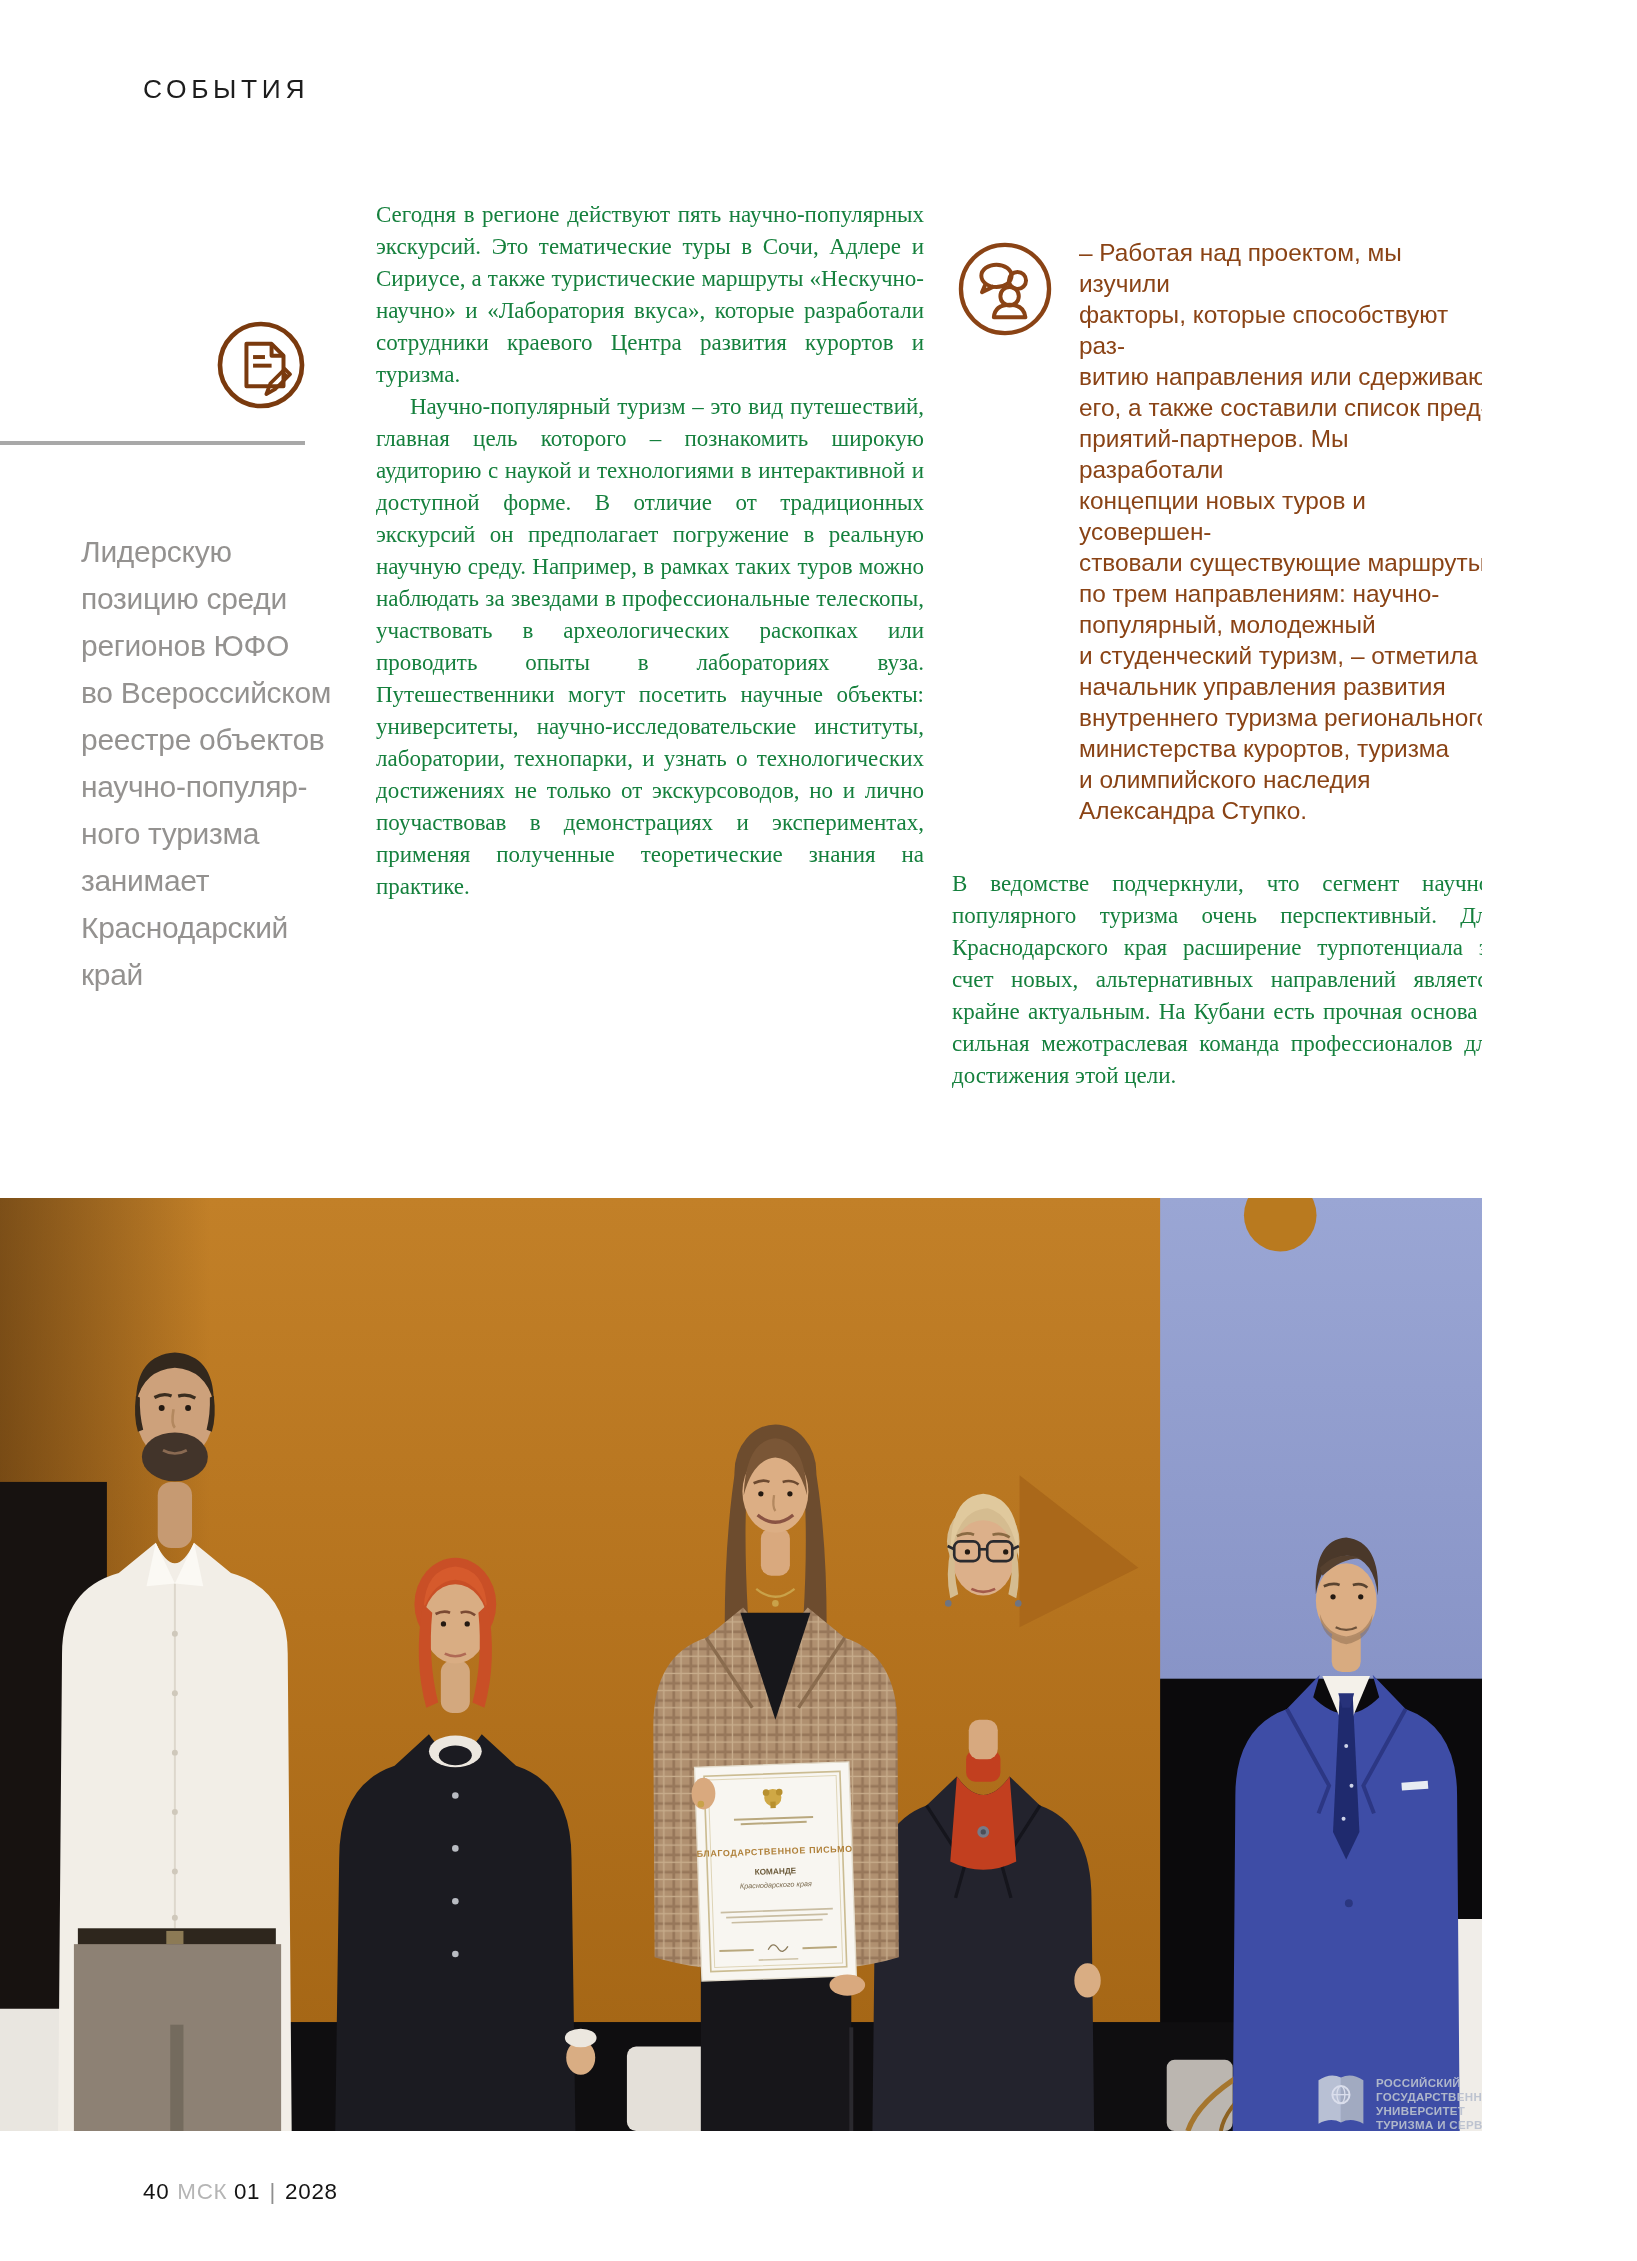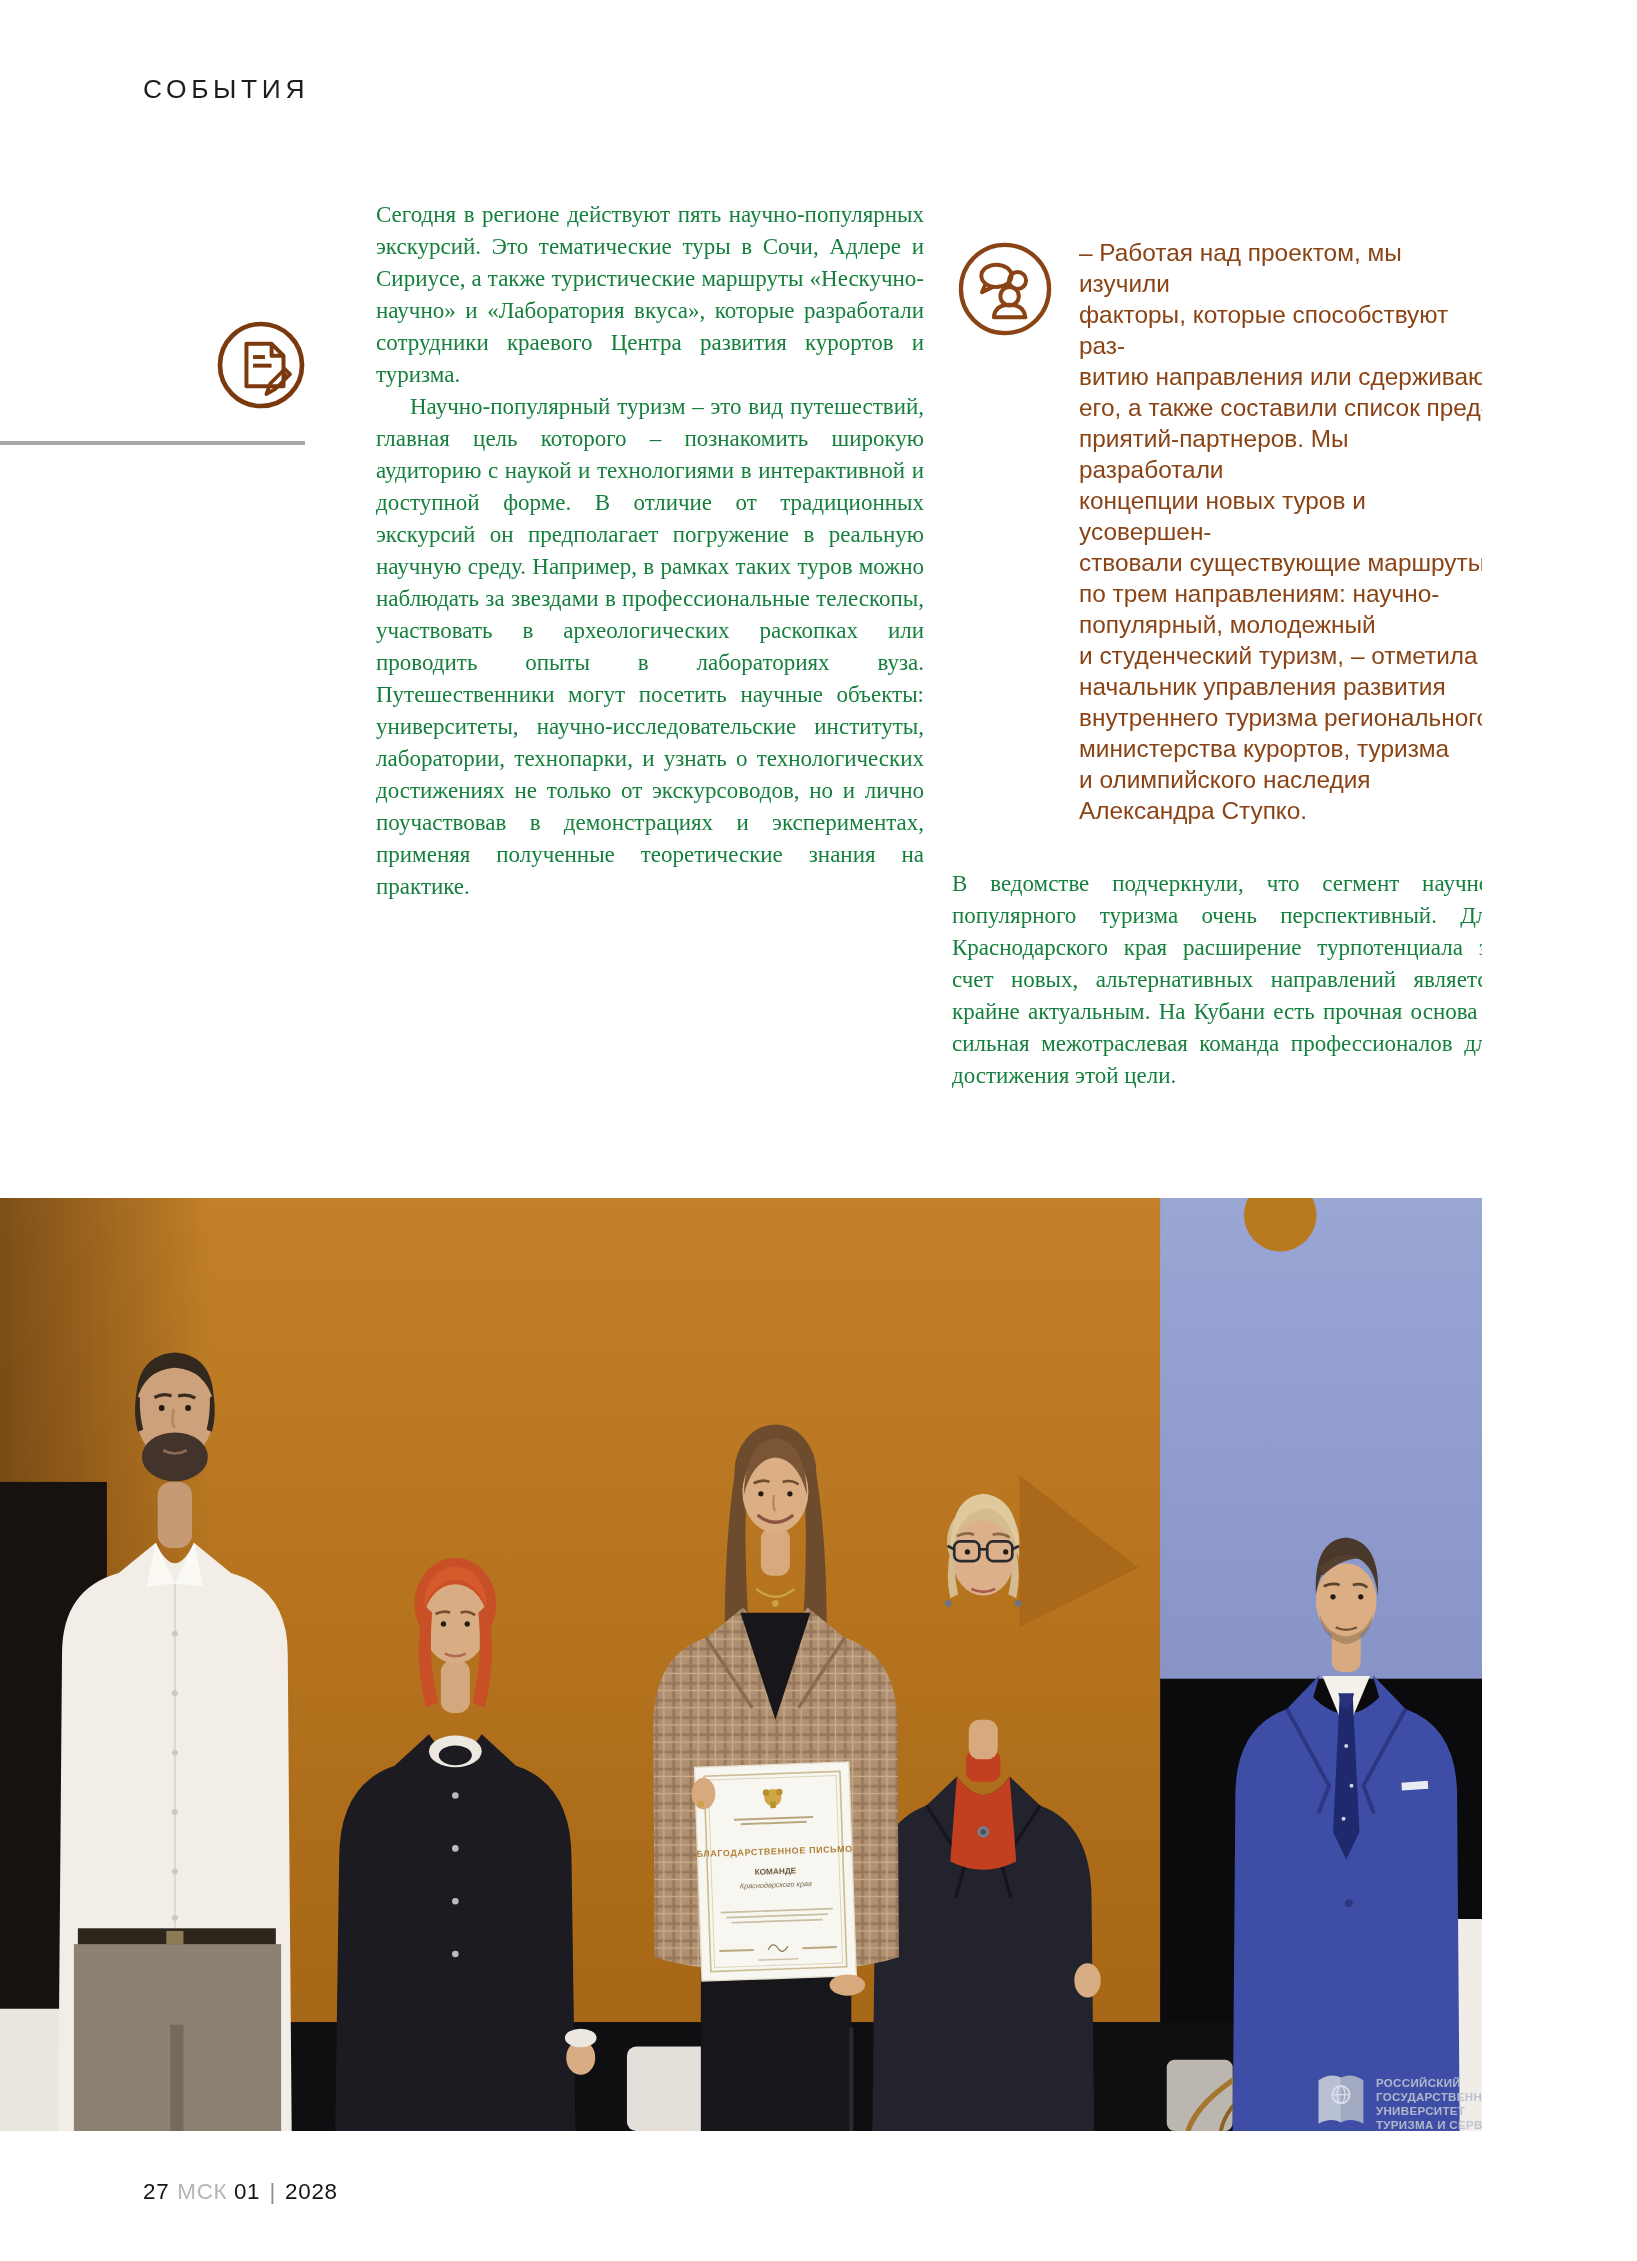--- a/index.html
+++ b/index.html
@@ -43,20 +43,30 @@
       <path d="M46 36 L84 36 L102 54 L102 100 L46 100 Z" fill="none" stroke="#7a3a0e" stroke-width="6" stroke-linejoin="round"></path>
       <path d="M84 36 L84 54 L102 54" fill="none" stroke="#7a3a0e" stroke-width="6" stroke-linejoin="round"></path>
       <path d="M56 56 L74 56" stroke="#7a3a0e" stroke-width="6"></path>
       <path d="M56 69 L84 69" stroke="#7a3a0e" stroke-width="6"></path>
       <path d="M76 112 L82 96 L104 74 L112 82 L90 104 Z" fill="none" stroke="#7a3a0e" stroke-width="5.5" stroke-linejoin="round"></path>
       <path d="M76 112 L82 106" stroke="#7a3a0e" stroke-width="5"></path>
       <path d="M100 78 L108 86" stroke="#7a3a0e" stroke-width="5"></path>
     </svg>
   </div>
   <div class="divider"></div>
+  <div class="pull-quote">Лидерскую
+позицию среди
+регионов ЮФО
+во Всероссийском
+реестре объектов
+научно-популяр-
+ного туризма
+занимает
+Краснодарский
+край</div>
 
   <div class="col col1">
     <p>Сегодня в регионе действуют пять научно-популярных экскурсий. Это тематические туры в Сочи, Адлере и Сириусе, а также туристические маршруты «Нескучно-научно» и «Лаборатория вкуса», которые разработали сотрудники краевого Центра развития курортов и туризма.</p>
     <p class="indent">Научно-популярный туризм – это вид путешествий, главная цель которого – познакомить широкую аудиторию с наукой и технологиями в интерактивной и доступной форме. В отличие от традиционных экскурсий он предполагает погружение в реальную научную среду. Например, в рамках таких туров можно наблюдать за звездами в профессиональные телескопы, участвовать в археологических раскопках или проводить опыты в лабораториях вуза. Путешественники могут посетить научные объекты: университеты, научно-исследовательские институты, лаборатории, технопарки, и узнать о технологических достижениях не только от экскурсоводов, но и лично поучаствовав в демонстрациях и экспериментах, применяя полученные теоретические знания на практике.</p>
   </div>
 
   <div class="col col2">
     <div class="quote-block">
       <div class="quote-icon">
         <svg viewBox="0 0 146 146">
@@ -294,17 +304,17 @@
         </g>
         <text x="2085" y="1347" font-size="17.5" font-weight="bold" letter-spacing="0.5" fill="#b9c0ce">РОССИЙСКИЙ</text>
         <text x="2085" y="1368" font-size="17.5" font-weight="bold" letter-spacing="0.5" fill="#b9c0ce">ГОСУДАРСТВЕННЫЙ</text>
         <text x="2085" y="1389" font-size="17.5" font-weight="bold" letter-spacing="0.5" fill="#b9c0ce">УНИВЕРСИТЕТ</text>
         <text x="2085" y="1410" font-size="17.5" font-weight="bold" letter-spacing="0.5" fill="#b9c0ce">ТУРИЗМА И СЕРВИСА</text>
       </g>
     </svg>
   </figure>
 
   <div class="footer">
-    <span>27</span><span class="mag">МСК</span><span class="issue">01</span><span class="sep">|</span><span>2028</span>
+    <span>40</span><span class="mag">МСК</span><span class="issue">01</span><span class="sep">|</span><span>2028</span>
   </div>
 
 </div>
 
 
 </body></html>

